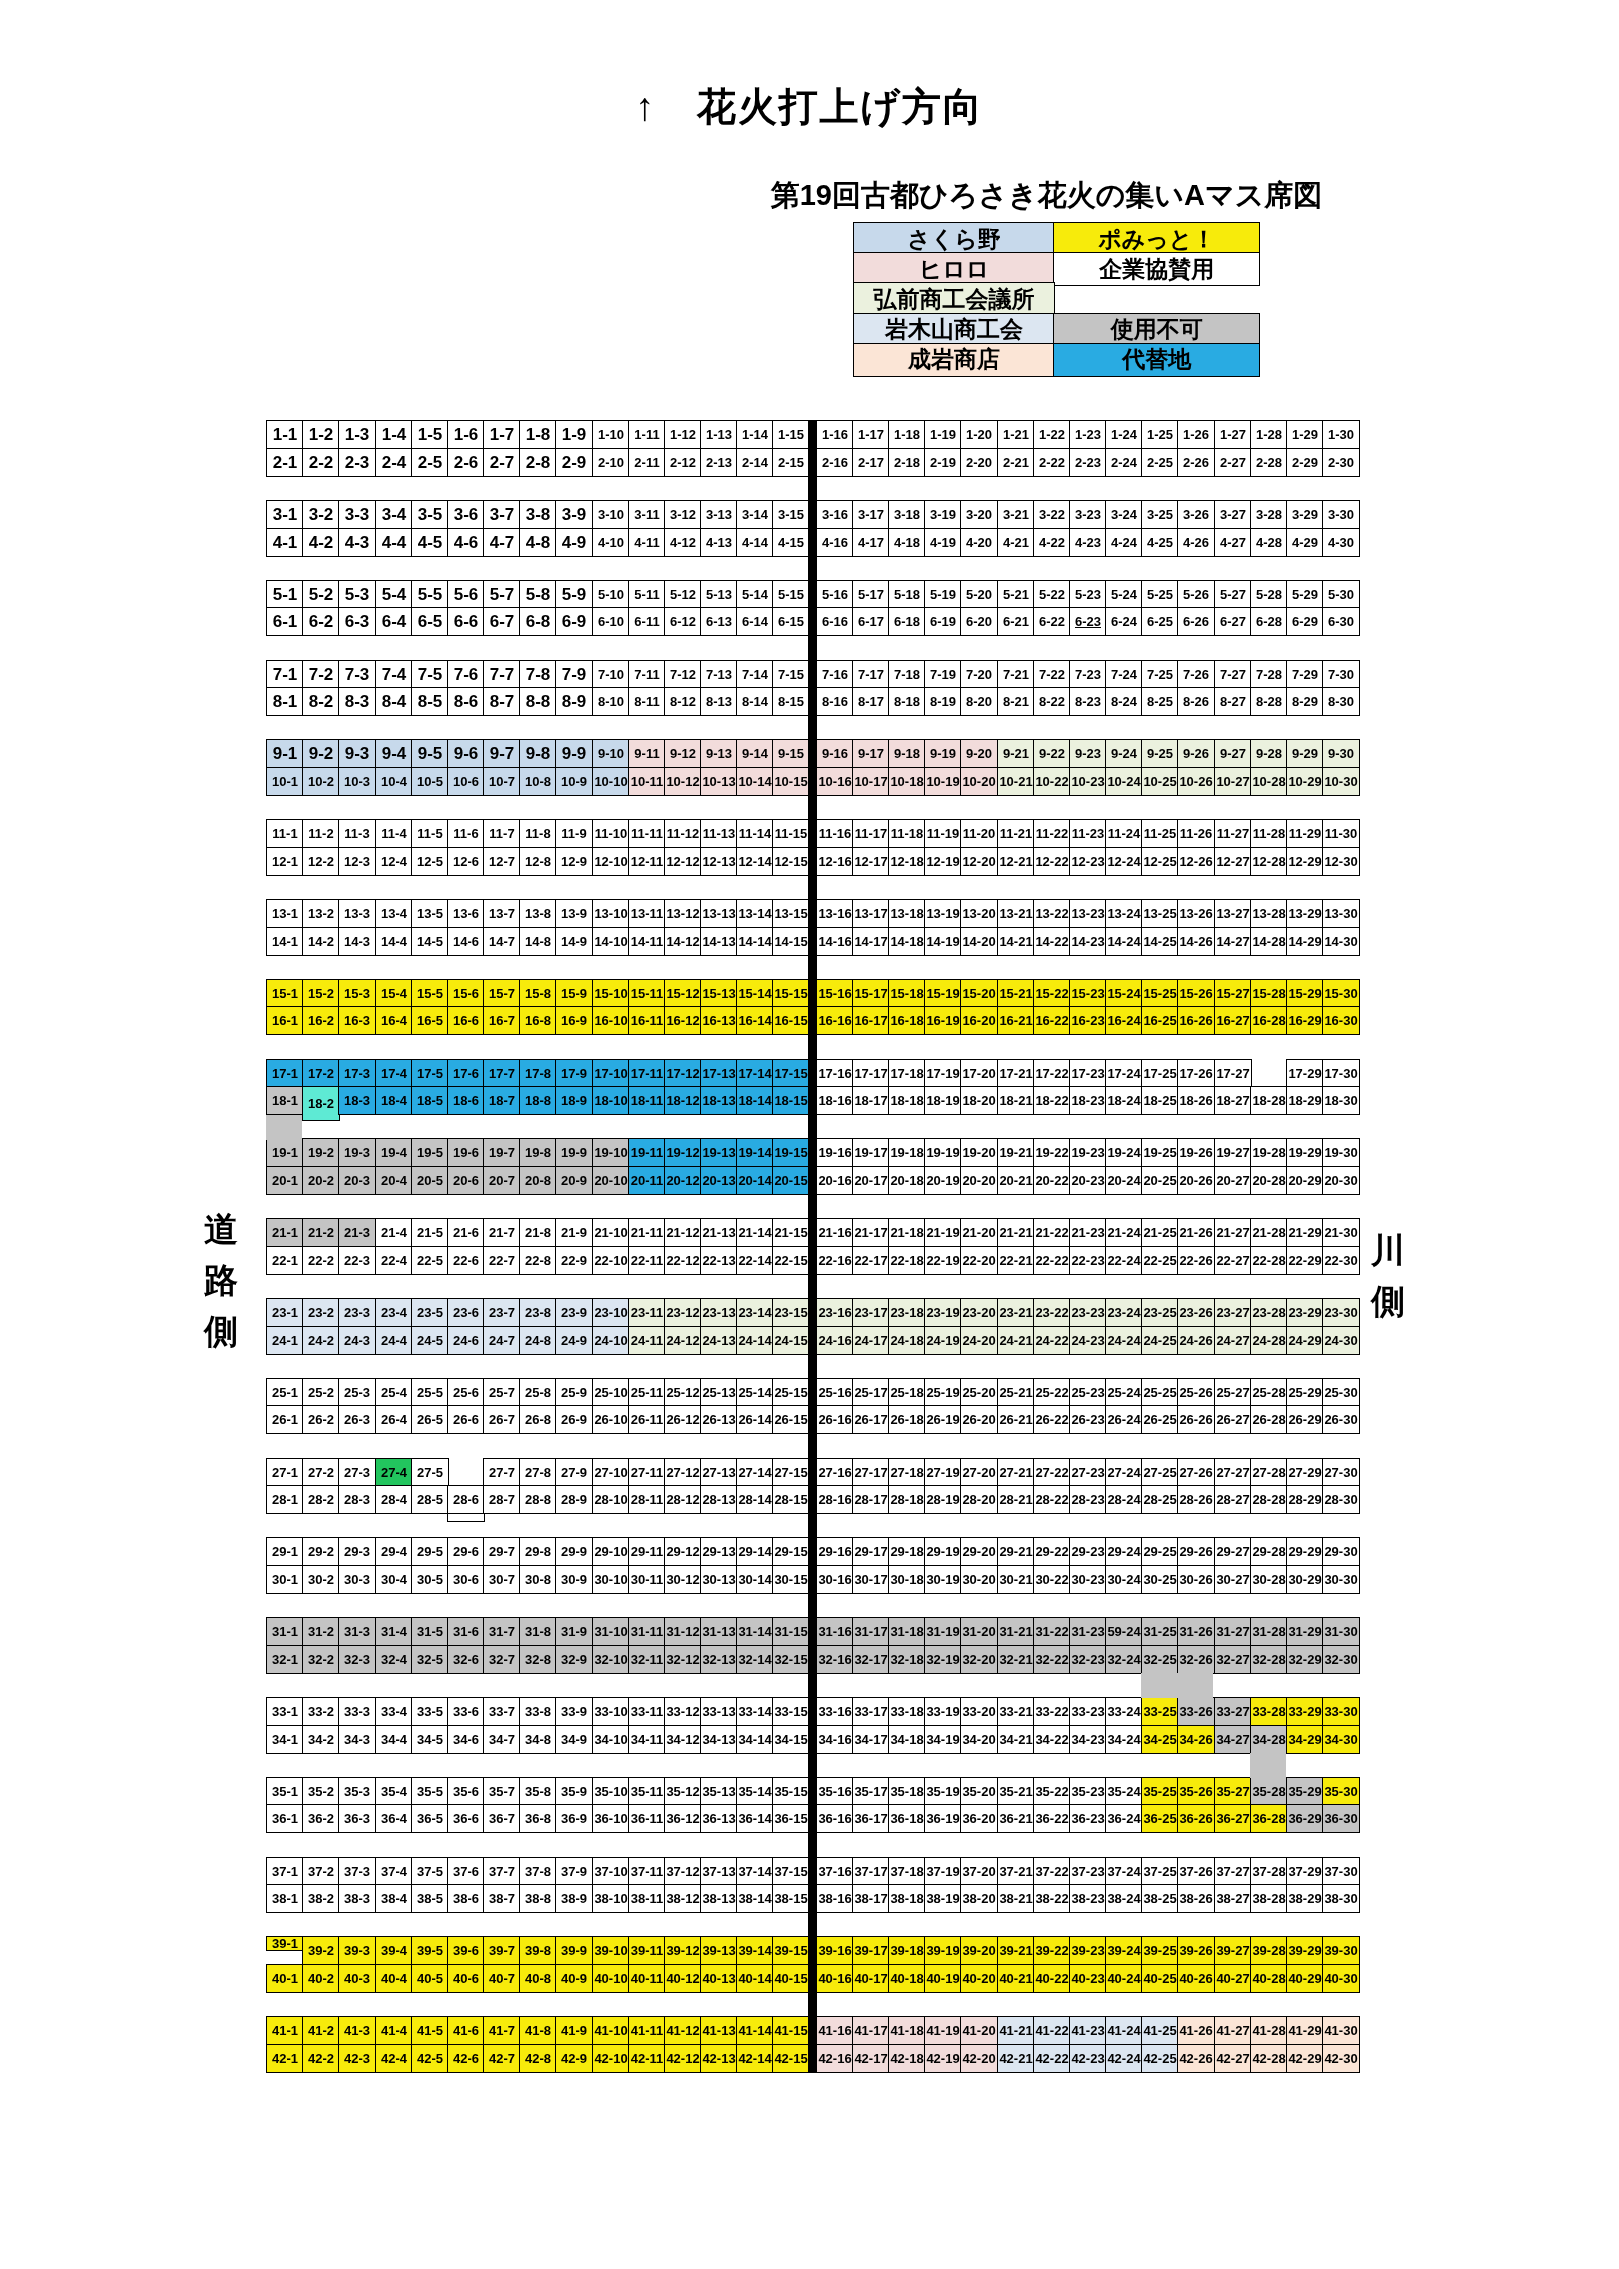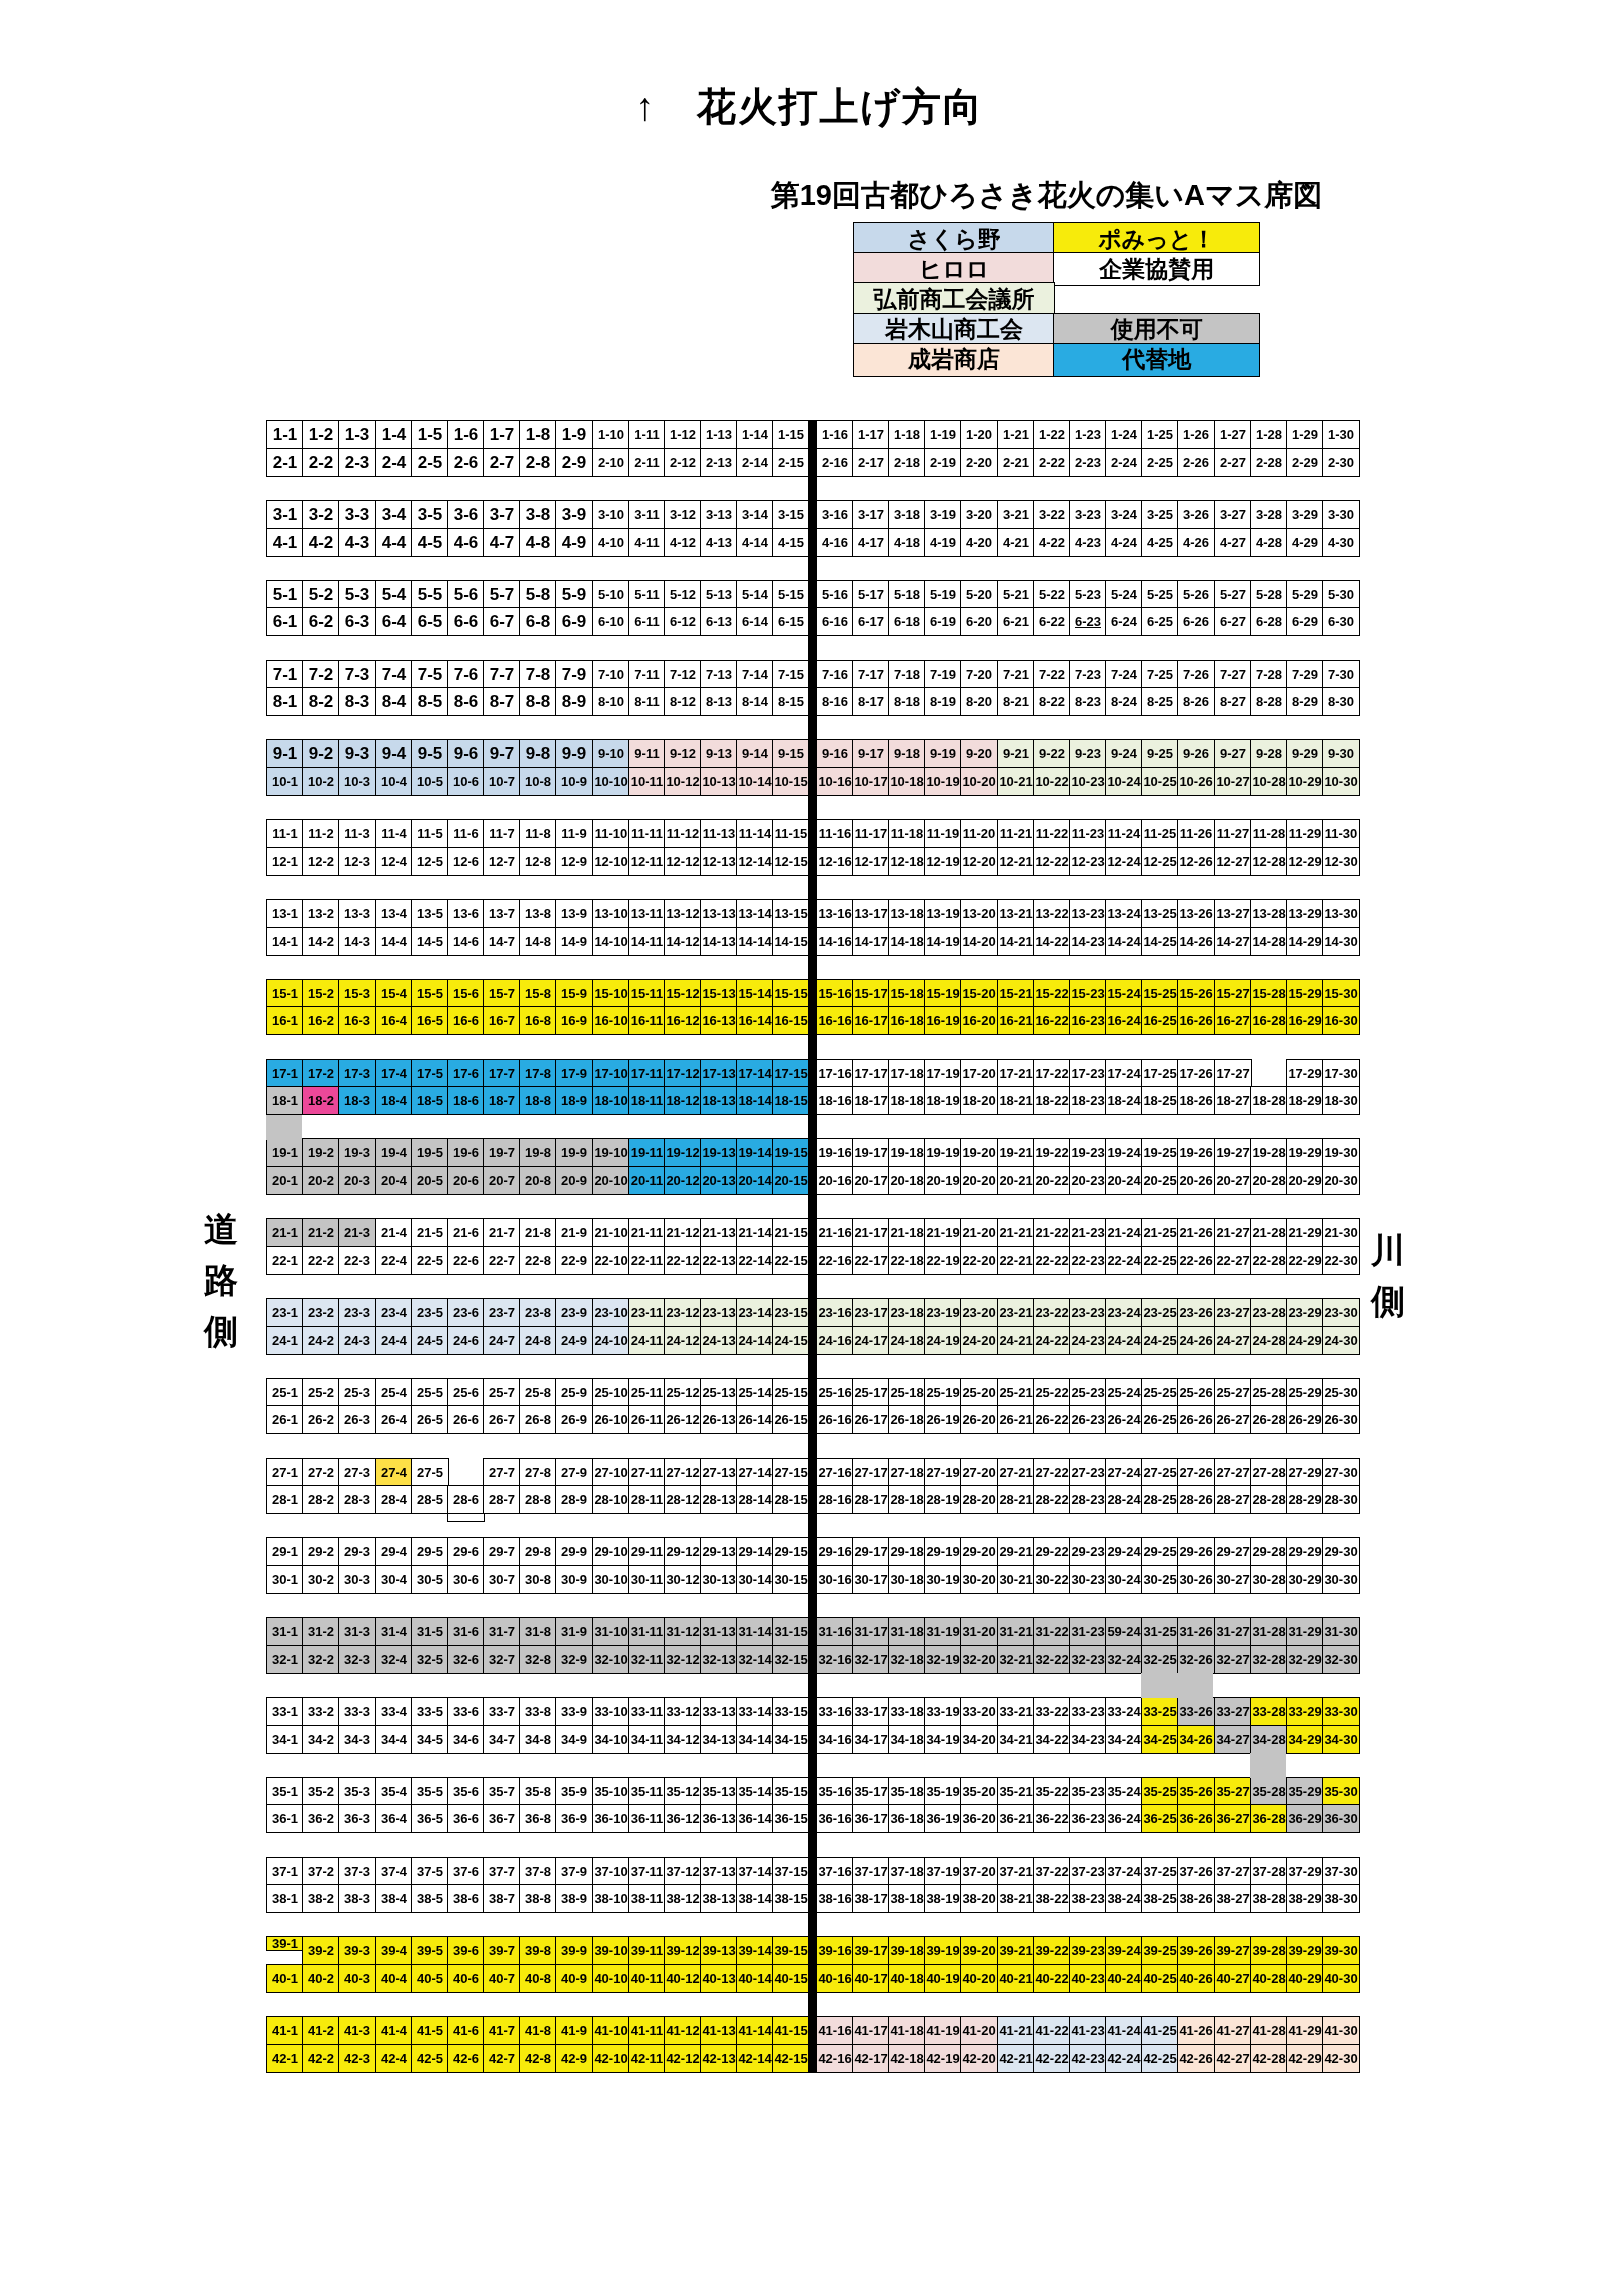--- a/index.html
+++ b/index.html
@@ -575,21 +575,21 @@
     <div class="seat-cell" style="left: 1033px; top: 1059px; width: 38px; height: 29px; background: rgb(255, 255, 255); font-size: 13px;">17-22</div>
     <div class="seat-cell" style="left: 1069px; top: 1059px; width: 38px; height: 29px; background: rgb(255, 255, 255); font-size: 13px;">17-23</div>
     <div class="seat-cell" style="left: 1105px; top: 1059px; width: 38px; height: 29px; background: rgb(255, 255, 255); font-size: 13px;">17-24</div>
     <div class="seat-cell" style="left: 1141px; top: 1059px; width: 38px; height: 29px; background: rgb(255, 255, 255); font-size: 13px;">17-25</div>
     <div class="seat-cell" style="left: 1177px; top: 1059px; width: 38px; height: 29px; background: rgb(255, 255, 255); font-size: 13px;">17-26</div>
     <div class="seat-cell" style="left: 1214px; top: 1059px; width: 38px; height: 29px; background: rgb(255, 255, 255); font-size: 13px;">17-27</div>
     <div class="seat-cell" style="left: 1322px; top: 1059px; width: 38px; height: 29px; background: rgb(255, 255, 255); font-size: 18px; font-style: italic;">17-28</div>
     <div class="seat-cell" style="left: 1286px; top: 1059px; width: 38px; height: 29px; background: rgb(255, 255, 255); font-size: 13px;">17-29</div>
     <div class="seat-cell" style="left: 1322px; top: 1059px; width: 38px; height: 29px; background: rgb(255, 255, 255); font-size: 13px;">17-30</div>
     <div class="seat-cell" style="left: 266px; top: 1086px; width: 38px; height: 29px; background: rgb(196, 196, 196); font-size: 13px;">18-1</div>
-    <div class="seat-cell" style="left: 302px; top: 1086px; width: 38px; height: 29px; background: #ec4899; font-size: 13px;">18-2</div>
+    <div class="seat-cell" style="left: 302px; top: 1086px; width: 38px; height: 35px; background: #5eead4; font-size: 13px;">18-2</div>
     <div class="seat-cell" style="left: 338px; top: 1086px; width: 38px; height: 29px; background: rgb(41, 171, 226); font-size: 13px;">18-3</div>
     <div class="seat-cell" style="left: 375px; top: 1086px; width: 38px; height: 29px; background: rgb(41, 171, 226); font-size: 13px;">18-4</div>
     <div class="seat-cell" style="left: 411px; top: 1086px; width: 38px; height: 29px; background: rgb(41, 171, 226); font-size: 13px;">18-5</div>
     <div class="seat-cell" style="left: 447px; top: 1086px; width: 38px; height: 29px; background: rgb(41, 171, 226); font-size: 13px;">18-6</div>
     <div class="seat-cell" style="left: 483px; top: 1086px; width: 38px; height: 29px; background: rgb(41, 171, 226); font-size: 13px;">18-7</div>
     <div class="seat-cell" style="left: 519px; top: 1086px; width: 38px; height: 29px; background: rgb(41, 171, 226); font-size: 13px;">18-8</div>
     <div class="seat-cell" style="left: 555px; top: 1086px; width: 38px; height: 29px; background: rgb(41, 171, 226); font-size: 13px;">18-9</div>
     <div class="seat-cell" style="left: 592px; top: 1086px; width: 38px; height: 29px; background: rgb(41, 171, 226); font-size: 13px;">18-10</div>
     <div class="seat-cell" style="left: 628px; top: 1086px; width: 38px; height: 29px; background: rgb(41, 171, 226); font-size: 13px;">18-11</div>
     <div class="seat-cell" style="left: 664px; top: 1086px; width: 38px; height: 29px; background: rgb(41, 171, 226); font-size: 13px;">18-12</div>
@@ -847,21 +847,21 @@
     <div class="seat-cell" style="left: 1105px; top: 1405px; width: 38px; height: 29px; background: rgb(255, 255, 255); font-size: 13px;">26-24</div>
     <div class="seat-cell" style="left: 1141px; top: 1405px; width: 38px; height: 29px; background: rgb(255, 255, 255); font-size: 13px;">26-25</div>
     <div class="seat-cell" style="left: 1177px; top: 1405px; width: 38px; height: 29px; background: rgb(255, 255, 255); font-size: 13px;">26-26</div>
     <div class="seat-cell" style="left: 1214px; top: 1405px; width: 38px; height: 29px; background: rgb(255, 255, 255); font-size: 13px;">26-27</div>
     <div class="seat-cell" style="left: 1250px; top: 1405px; width: 38px; height: 29px; background: rgb(255, 255, 255); font-size: 13px;">26-28</div>
     <div class="seat-cell" style="left: 1286px; top: 1405px; width: 38px; height: 29px; background: rgb(255, 255, 255); font-size: 13px;">26-29</div>
     <div class="seat-cell" style="left: 1322px; top: 1405px; width: 38px; height: 29px; background: rgb(255, 255, 255); font-size: 13px;">26-30</div>
     <div class="seat-cell" style="left: 266px; top: 1458px; width: 38px; height: 29px; background: rgb(255, 255, 255); font-size: 13px;">27-1</div>
     <div class="seat-cell" style="left: 302px; top: 1458px; width: 38px; height: 29px; background: rgb(255, 255, 255); font-size: 13px;">27-2</div>
     <div class="seat-cell" style="left: 338px; top: 1458px; width: 38px; height: 29px; background: rgb(255, 255, 255); font-size: 13px;">27-3</div>
-    <div class="seat-cell" style="left: 375px; top: 1458px; width: 38px; height: 29px; background: #fde047; font-size: 13px;">27-4</div>
+    <div class="seat-cell" style="left: 375px; top: 1458px; width: 38px; height: 29px; background: #22c55e; font-size: 13px;">27-4</div>
     <div class="seat-cell" style="left: 411px; top: 1458px; width: 38px; height: 29px; background: rgb(255, 255, 255); font-size: 13px;">27-5</div>
     <div class="seat-cell" style="left: 447px; top: 1458px; width: 38px; height: 29px; background: rgb(255, 255, 255); font-size: 13px; margin-top: 35px;">27-6</div>
     <div class="seat-cell" style="left: 483px; top: 1458px; width: 38px; height: 29px; background: rgb(255, 255, 255); font-size: 13px;">27-7</div>
     <div class="seat-cell" style="left: 519px; top: 1458px; width: 38px; height: 29px; background: rgb(255, 255, 255); font-size: 13px;">27-8</div>
     <div class="seat-cell" style="left: 555px; top: 1458px; width: 38px; height: 29px; background: rgb(255, 255, 255); font-size: 13px;">27-9</div>
     <div class="seat-cell" style="left: 592px; top: 1458px; width: 38px; height: 29px; background: rgb(255, 255, 255); font-size: 13px;">27-10</div>
     <div class="seat-cell" style="left: 628px; top: 1458px; width: 38px; height: 29px; background: rgb(255, 255, 255); font-size: 13px;">27-11</div>
     <div class="seat-cell" style="left: 664px; top: 1458px; width: 38px; height: 29px; background: rgb(255, 255, 255); font-size: 13px;">27-12</div>
     <div class="seat-cell" style="left: 700px; top: 1458px; width: 38px; height: 29px; background: rgb(255, 255, 255); font-size: 13px;">27-13</div>
     <div class="seat-cell" style="left: 736px; top: 1458px; width: 38px; height: 29px; background: rgb(255, 255, 255); font-size: 13px;">27-14</div>

